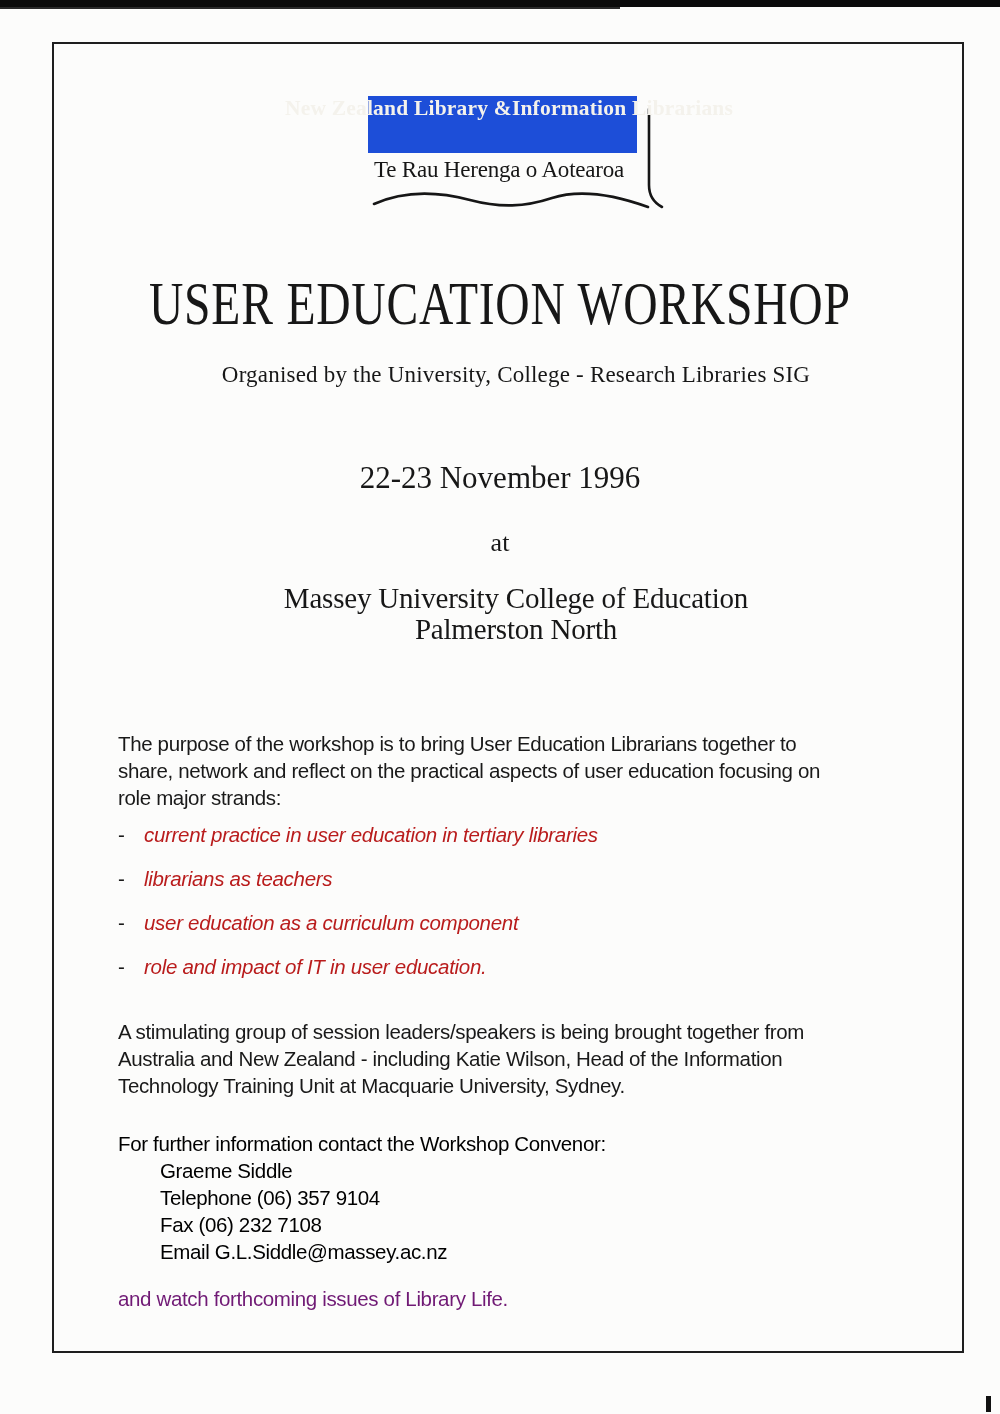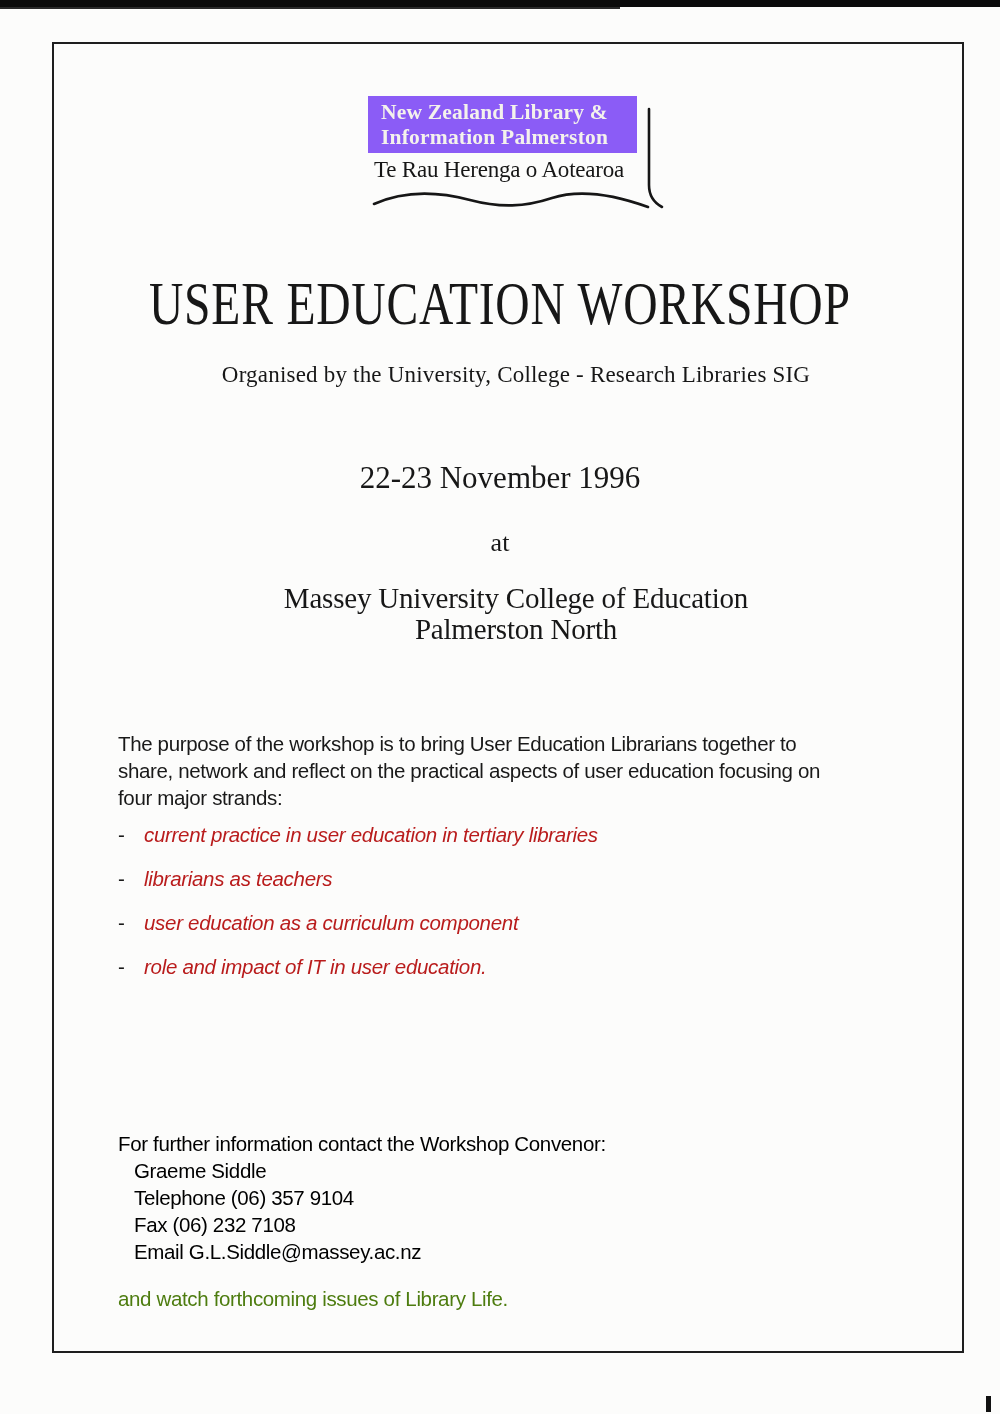--- a/index.html
+++ b/index.html
@@ -25,22 +25,22 @@
   
   .page-frame{
     position:absolute;left:52px;top:42px;width:912px;height:1311px;
     border:2px solid #1e1e1e;
     box-sizing:border-box;
     background:transparent;
   }
   
   .logo-box{
     position:absolute;left:368px;top:96px;width:269px;height:57px;
-    background:#8b5cf6;
-    display:flex;flex-direction:column;justify-content:center;
+    background:#1d4ed8;
+    display:flex;flex-direction:row;justify-content:center;
     padding-left:13px;box-sizing:border-box;
   }
   .logo-box .l{
     color:#f4f2ec;
     font-family:"Liberation Serif",serif;
     font-weight:bold;
     font-size:21.5px;line-height:25px;
     letter-spacing:.2px;
     white-space:nowrap;
   }
@@ -70,23 +70,23 @@
     white-space:pre-line;
   }
   .purpose{top:730px;}
   .speakers{top:1018px;}
   .strand-list{position:absolute;left:118px;top:822px;width:782px;}
   .strand-row{display:flex;margin-bottom:18px;line-height:26px;}
   .strand-dash{width:26px;flex:0 0 26px;font-size:20.5px;color:#191919;}
   .strand-text{font-style:italic;font-size:20.5px;letter-spacing:-0.3px;color:#b91c1c;}
   .contact-block{position:absolute;left:118px;top:1130px;width:782px;
     font-size:20.5px;line-height:27px;letter-spacing:-0.35px;color:#000000;}
-  .contact-sub{margin-left:16px;}
+  .contact-sub{margin-left:42px;}
   .footer-note{top:1287px;position:absolute;left:118px;width:782px;
-    font-size:20.5px;letter-spacing:-0.35px;color:#4d7c0f;}
+    font-size:20.5px;letter-spacing:-0.35px;color:#701a75;}
   
   .corner-tick{
     position:absolute;left:986px;top:1396px;width:5px;height:16px;background:#111;
   }
 </style>
 </head>
 <body>
 
 <div class="scan">
 
@@ -94,58 +94,61 @@
   <div class="top-bar2"></div>
 
   <div class="page-frame"></div>
 
   <svg class="logo-swoosh" viewBox="0 0 320 130" xmlns="http://www.w3.org/2000/svg">
     <path d="M 289 17 V 93 Q 289 108 302 115" fill="none" stroke="#161616" stroke-width="2.6" stroke-linecap="round"></path>
     <path d="M 14 112 C 45 98 80 100 110 108 C 140 116 165 115 192 106 C 220 97 252 102 288 115" fill="none" stroke="#161616" stroke-width="2.6" stroke-linecap="round"></path>
   </svg>
   <div class="logo-box">
     <div class="l">New Zealand Library &amp;</div>
-    <div class="l">Information Palmerston</div>
+    <div class="l">Information Librarians</div>
   </div>
   <div class="logo-maori">Te Rau Herenga o Aotearoa</div>
 
   <div class="center-line doc-title">
     <span class="inner">USER EDUCATION WORKSHOP</span>
   </div>
   <div class="center-line organiser">Organised by the University, College - Research Libraries SIG</div>
   <div class="center-line dates">22-23 November 1996</div>
   <div class="center-line at-word">at</div>
   <div class="center-line venue">
     <div>Massey University College of Education</div>
     <div>Palmerston North</div>
   </div>
 
   <div class="body-block purpose">The purpose of the workshop is to bring User Education Librarians together to
 share, network and reflect on the practical aspects of user education focusing on
-four major strands:</div>
+role major strands:</div>
 
   <div class="strand-list">
     <div class="strand-row">
       <span class="strand-dash">-</span>
       <span class="strand-text">current practice in user education in tertiary libraries</span>
     </div>
     <div class="strand-row">
       <span class="strand-dash">-</span>
       <span class="strand-text">librarians as teachers</span>
     </div>
     <div class="strand-row">
       <span class="strand-dash">-</span>
       <span class="strand-text">user education as a curriculum component</span>
     </div>
     <div class="strand-row">
       <span class="strand-dash">-</span>
       <span class="strand-text">role and impact of IT in user education.</span>
     </div>
   </div>
 
+  <div class="body-block speakers">A stimulating group of session leaders/speakers is being brought together from
+Australia and New Zealand - including Katie Wilson, Head of the Information
+Technology Training Unit at Macquarie University, Sydney.</div>
 
   <div class="contact-block">
     <div>For further information contact the Workshop Convenor:</div>
     <div class="contact-sub">
       <div>Graeme Siddle</div>
       <div>Telephone (06) 357 9104</div>
       <div>Fax (06) 232 7108</div>
       <div>Email G.L.Siddle@massey.ac.nz</div>
     </div>
   </div>

